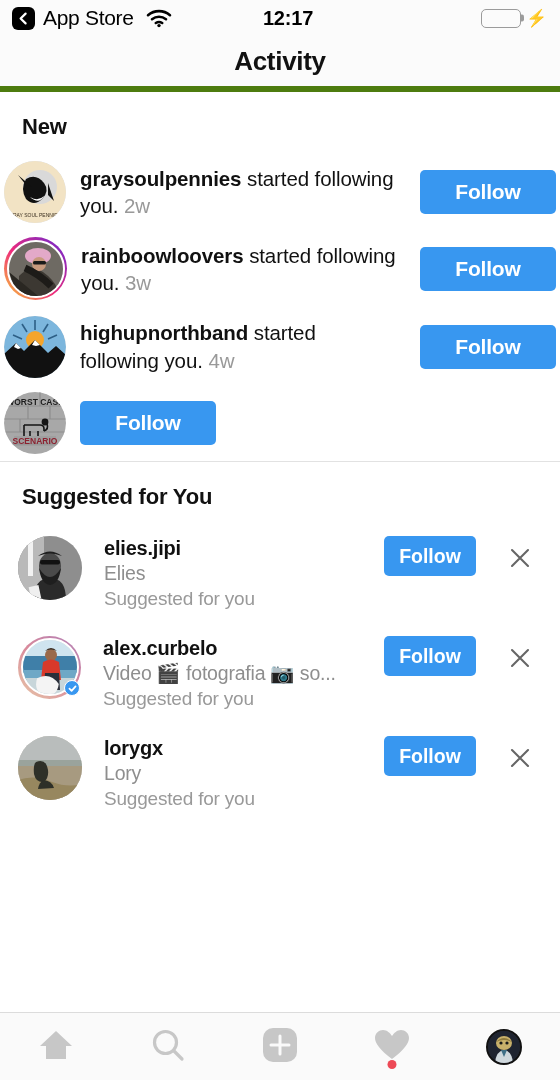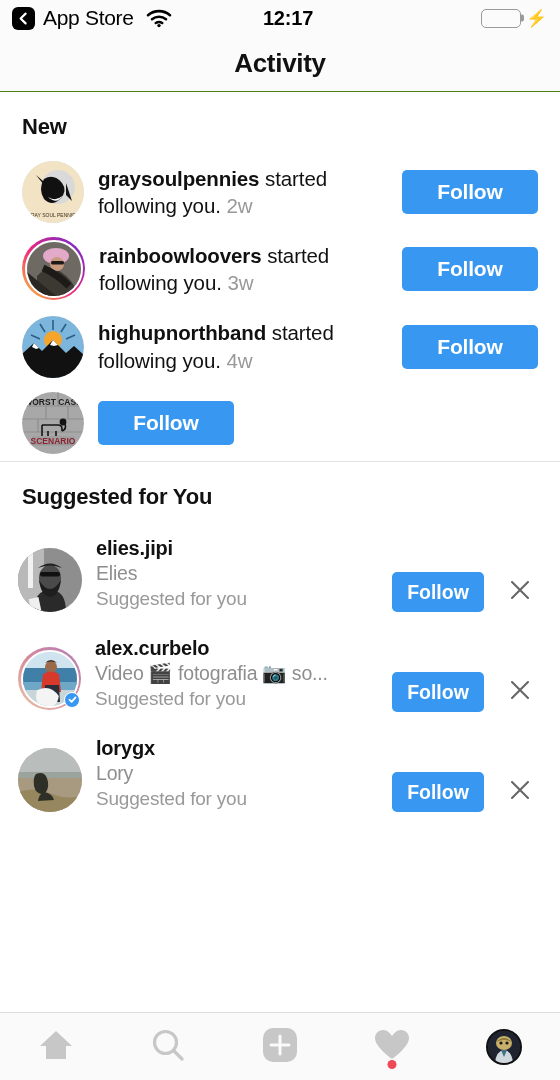--- a/index.html
+++ b/index.html
@@ -39,35 +39,35 @@
   .battery-cap {
     position:absolute; right:-4px; top:50%; transform:translateY(-50%);
     width:2.5px; height:7px; background:#9b9b9b; border-radius:0 2px 2px 0;
   }
   .bolt { font-size:17px; color:#000; line-height:1; margin-left:3px; }
 
   
   .navbar {
     height:56px; flex:0 0 56px; background:#fbfbfb;
     display:flex; align-items:center; justify-content:center;
-    border-bottom:1px solid #4d7c0f;
+    border-bottom:6px solid #4d7c0f;
   }
   .navtitle { font-size:26px; font-weight:bold; color:#111; letter-spacing:-0.3px; }
 
   
   .content { flex:1 1 auto; overflow:hidden; background:#fff; }
   .section-header {
     font-size:22px; font-weight:bold; color:#111;
     padding:22px 22px 14px 22px; letter-spacing:-0.2px;
   }
   .divider { height:1px; background:#e2e2e2; width:100%; }
 
   
   .new-row {
-    display:flex; align-items:center; padding:7px 22px; gap:14px;
+    display:flex; align-items:center; padding:7px 4px; gap:14px;
   }
   .avatar-wrap { position:relative; flex:0 0 auto; }
   .avatar {
     width:62px; height:62px; border-radius:50%; overflow:hidden;
     position:relative; background:#ddd; display:block;
   }
   .ring-grad {
     padding:2.5px; border-radius:50%;
     background:linear-gradient(45deg,#f9ce34 0%,#ee2a7b 45%,#6228d7 100%);
     display:inline-block;
@@ -86,21 +86,21 @@
   .uname { font-weight:bold; }
   .tstamp { color:#999; }
   .btn-follow {
     flex:0 0 auto; background:#3897f0; color:#fff; border:none;
     border-radius:5px; font-size:21px; font-weight:bold;
     font-family:inherit; letter-spacing:-0.2px; cursor:pointer;
     width:136px; height:44px; line-height:44px; text-align:center; padding:0;
   }
 
   
-  .sugg-row { display:flex; align-items:flex-end; padding:12px 18px; gap:14px; }
+  .sugg-row { display:flex; align-items:flex-start; padding:12px 18px; gap:22px; }
   .sugg-avatar { width:64px; height:64px; }
   .sugg-info { flex:1 1 auto; min-width:0; padding-right:6px; }
   .sugg-user {
     font-size:20px; font-weight:bold; color:#111;
     letter-spacing:-0.2px; line-height:1.26;
   }
   .sugg-sub {
     font-size:19.5px; color:#8e8e8e; line-height:1.3;
     white-space:nowrap; overflow:hidden; letter-spacing:-0.2px;
   }

